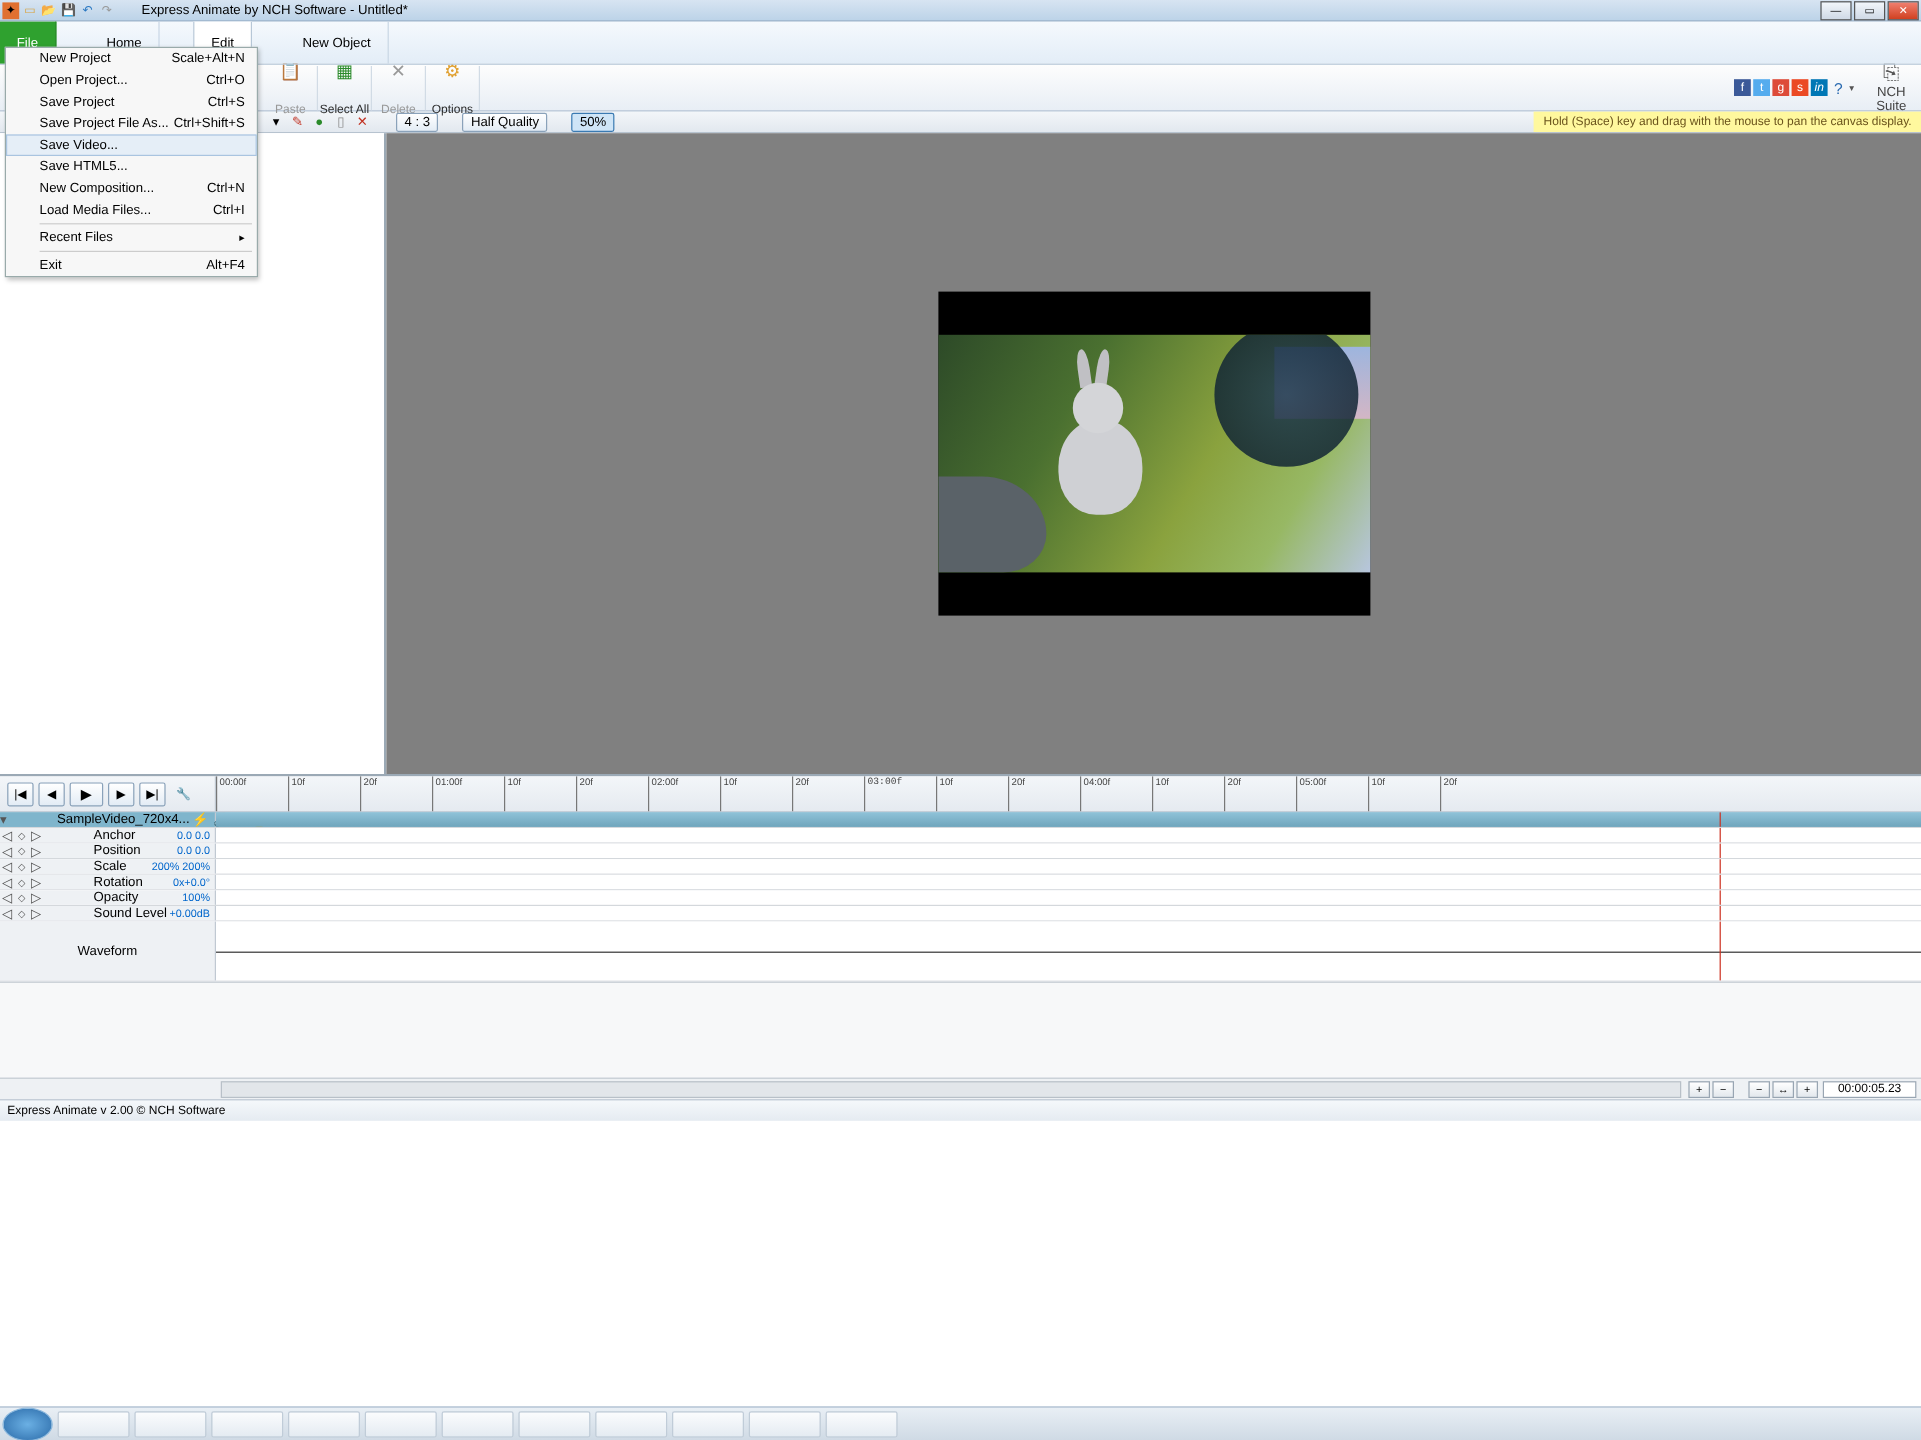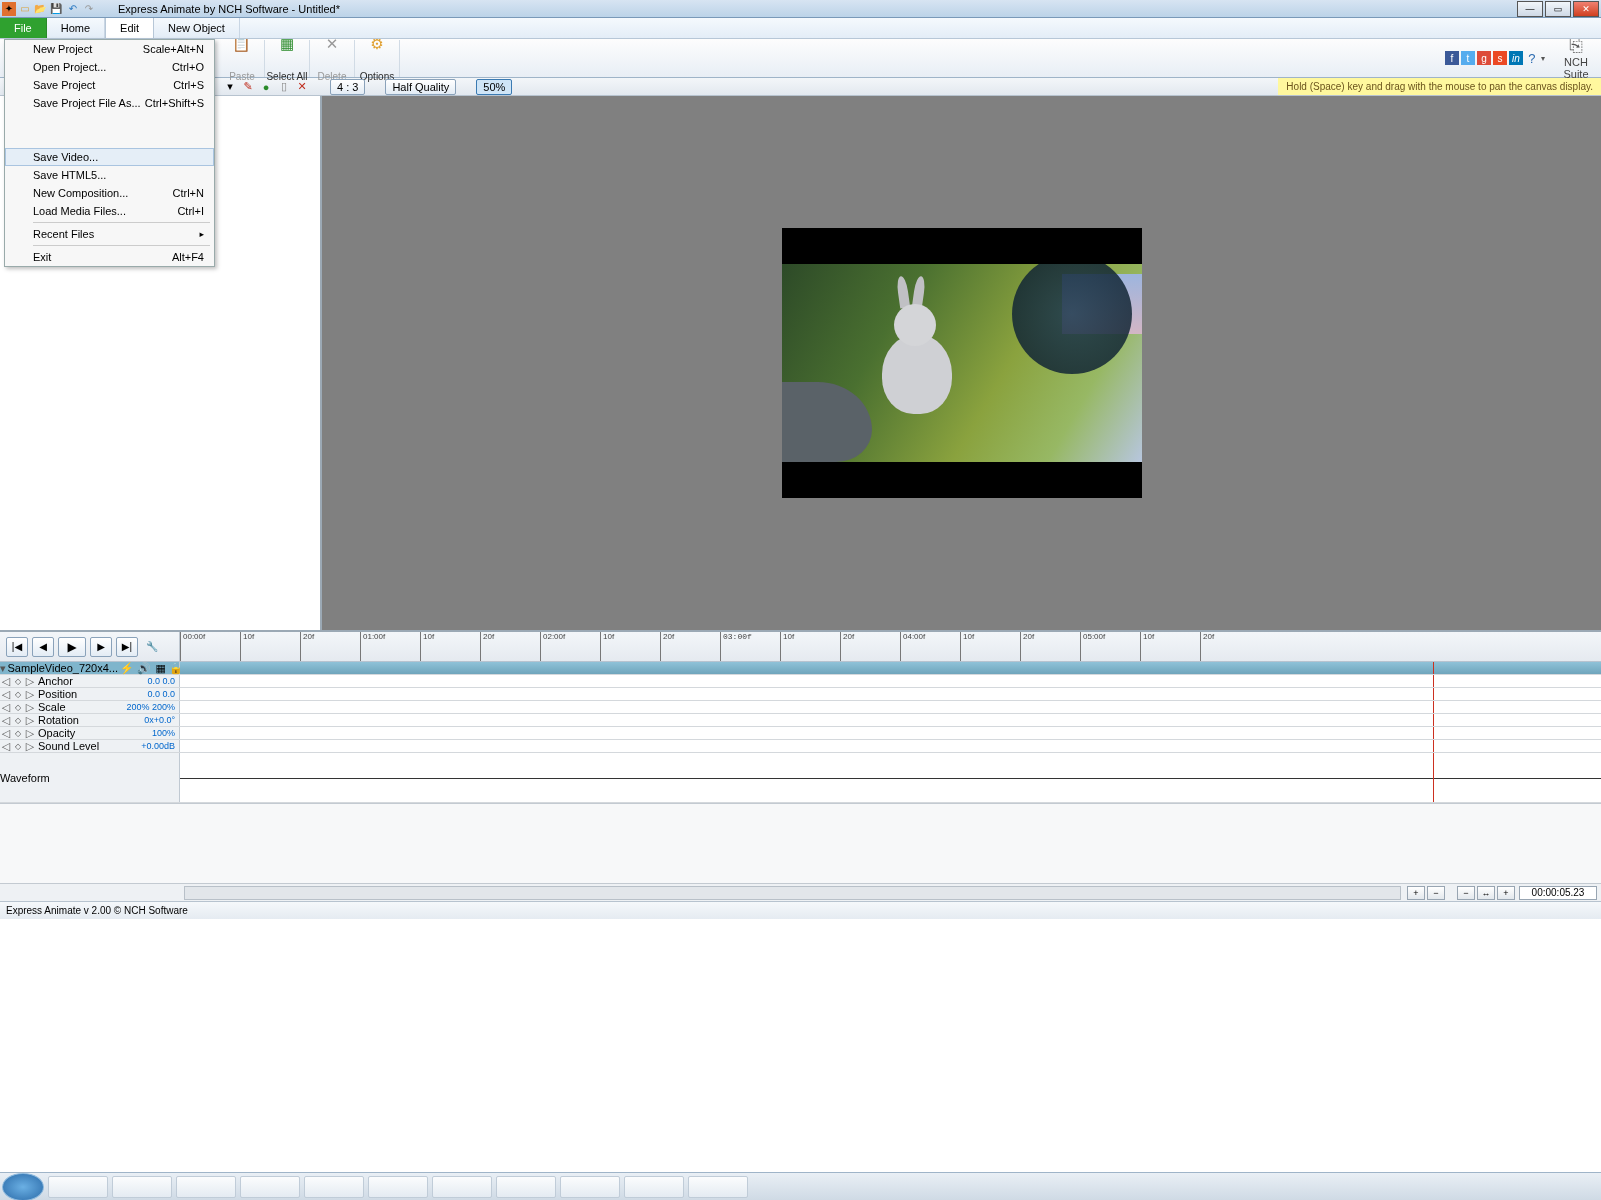--- a/index.html
+++ b/index.html
@@ -7,29 +7,29 @@
 
 
 .titlebar { height:18px; background:linear-gradient(#d7e4f2,#bcd3e8); display:flex; align-items:center; padding:0 2px; border-bottom:1px solid #7a99b8; }
 .titlebar .ticon { width:14px; height:14px; margin-right:2px; display:inline-flex; align-items:center; justify-content:center; font-size:10px; }
 .titlebar .title { margin-left:20px; color:#000; font-size:11px; }
 .titlebar .winbtns { margin-left:auto; display:flex; }
 .titlebar .winbtn { width:26px; height:16px; border:1px solid #555; margin-left:2px; display:flex; align-items:center; justify-content:center; background:linear-gradient(#f2f6fa,#cfd9e6); font-size:9px; }
 .titlebar .winbtn.close { background:linear-gradient(#f08070,#d04020); color:#fff; }
 
 
-.menubar { height:21px; background:linear-gradient(#f5f9fd,#e3edf7); display:flex; align-items:stretch; border-bottom:1px solid #b7c7d7; position:relative; }
+.menubar { height:36px; background:linear-gradient(#f5f9fd,#e3edf7); display:flex; align-items:stretch; border-bottom:1px solid #b7c7d7; position:relative;gap:28px; }
 .menubar .mtab { padding:0 14px; display:flex; align-items:center; border-right:1px solid #c9d6e4; cursor:default; }
 .menubar .mtab.file { background:#2fa12f; color:#fff; border-right:1px solid #2a8a2a; }
 .menubar .mtab.active { background:#fff; border-right:1px solid #b7c7d7; border-left:1px solid #b7c7d7; }
 
 
 .dropdown { position:absolute; top:39px; left:4px; width:211px; background:#f7f7f7; border:1px solid #9aa; box-shadow:2px 2px 4px rgba(0,0,0,.25); z-index:50; }
 .dropdown .ditem { display:flex; align-items:center; justify-content:space-between; padding:3px 10px 3px 28px; cursor:default; }
-.dropdown .ditem.hl { background:#e5eef7; border:1px solid #a9c4e0; padding:2px 9px 2px 27px;margin-top:36px; }
+.dropdown .ditem.hl { background:#e5eef7; border:1px solid #a9c4e0; padding:2px 9px 2px 27px; }
 .dropdown .sep { height:1px; background:#ccc; margin:2px 4px 2px 28px; }
 .dropdown .ditem .arrow { font-size:9px; }
 
 
 .ribbon { height:39px; background:linear-gradient(#fdfdfd,#e8eef5); border-bottom:1px solid #9fb4c8; display:flex; align-items:center; padding-left:220px; }
 .ribbon .rbtn { width:45px; height:37px; display:flex; flex-direction:column; align-items:center; justify-content:center; border-right:1px solid #d1dbe5; color:#2a2a2a; }
 .ribbon .rbtn.disabled { color:#999; }
 .ribbon .rbtn .ricon { width:18px; height:18px; display:flex; align-items:center; justify-content:center; font-size:15px; }
 .ribbon .rbtn .rlabel { font-size:10px; margin-top:18px; }
 .ribbon .spacer { flex:1; }
@@ -67,28 +67,28 @@
 .tlhead .playbtn { width:22px; height:20px; border:1px solid #8aa2ba; background:linear-gradient(#fff,#e3ecf5); display:flex; align-items:center; justify-content:center; font-size:10px; border-radius:2px;}
 .tlhead .playbtn.big { width:28px; font-size:12px;}
 .tlhead .ruler { flex:1; position:relative; font-size:9px; color:#444; }
 .tlhead .ruler .tick { position:absolute; top:0; height:100%; border-left:1px solid #777; padding-left:2px; font-size:8px;}
 
 .tracks { font-size:10px; }
 .track { height:13px; display:flex; border-bottom:1px solid #d4d8dc; background:#fff; }
 .track .tlabel { width:180px; display:flex; align-items:center; border-right:1px solid #c0c9d2; background:#eef1f4; }
 .track .tlabel .exp { width:12px; text-align:center; color:#555;}
 .track .tlabel .diamond { width:12px; text-align:center; color:#555; font-size:8px;}
-.track .tlabel .name { flex:1; padding-left:2px;}
+.track .tlabel .name { flex:1; padding-left:2px;margin-left:40px;}
 .track .tlabel .val { color:#0066cc; padding-right:4px; font-size:9px;}
 .track .tcontent { flex:1; position:relative; }
 .track.header { background:#7fb5cc; }
 .track.header .tlabel { background:#7fb5cc; color:#000;}
 .track.header .tcontent { background:linear-gradient(#8fc2d8,#6fa5bc); }
 .track.wave { height:50px; }
-.track.wave .tlabel { justify-content:flex-start; }
+.track.wave .tlabel { justify-content:center; }
 .track.wave .tcontent { background:#fff; }
 .track.wave .wline { position:absolute; top:50%; left:0; right:0; height:1px; background:#333;}
 
 
 .botpanel { height:80px; background:#f7f8f9; border-top:1px solid #c3cad1; }
 .botbar { height:18px; background:#eef1f4; border-top:1px solid #c3cad1; display:flex; align-items:center; }
 .botbar .scroll { flex:1; height:14px; background:#e2e6ea; border:1px solid #b8c0c8; margin:0 4px;}
 .botbar .bbtn { width:18px; height:14px; border:1px solid #98a5b2; background:linear-gradient(#fff,#e3e8ed); display:flex; align-items:center; justify-content:center; font-size:9px; margin-left:2px;}
 .botbar .time { width:78px; height:14px; border:1px solid #98a5b2; background:#fff; display:flex; align-items:center; justify-content:center; font-size:10px; margin:0 4px;}
 

